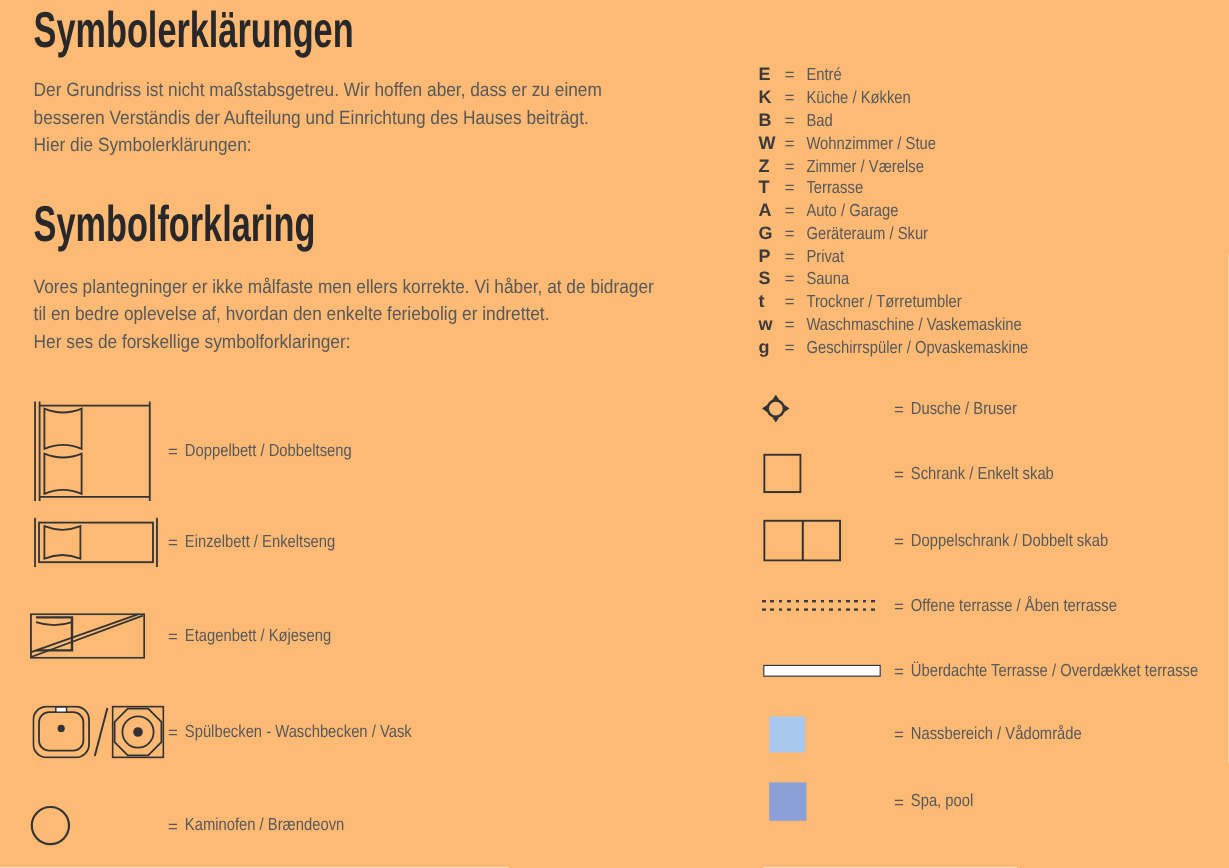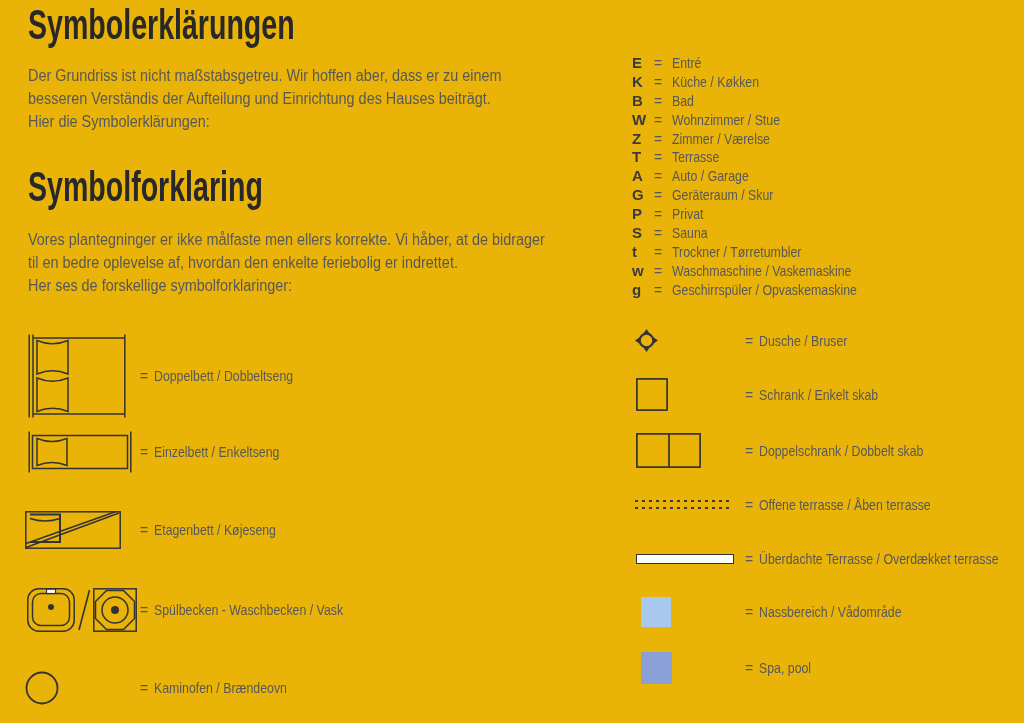--- a/index.html
+++ b/index.html
@@ -1,18 +1,18 @@
 <!DOCTYPE html>
 <html><head>
 <meta charset="utf-8">
 <style>
   * { margin:0; padding:0; box-sizing:border-box; }
   html,body { background:#ffffff; }
   body { font-family:"Liberation Sans", sans-serif; }
-  #canvas { position:relative; width:1024px; height:723px; background:#eab308; overflow:hidden; }
+  #canvas { position:relative; width:1024px; height:723px; background:#fdba74; overflow:hidden; }
 
   
   .title { position:absolute; left:28px; font-size:42px; font-weight:bold; color:#28282a;
            transform:scaleX(0.68); transform-origin:0 0; white-space:nowrap; letter-spacing:0; }
   .title-de { top:1px; }
   .title-da { top:163px; }
 
   .para { position:absolute; left:28px; font-size:16px; line-height:23px; color:#57585a;
           transform:scaleX(0.9); transform-origin:0 0; white-space:nowrap; }
   .para-de { top:64px; }

